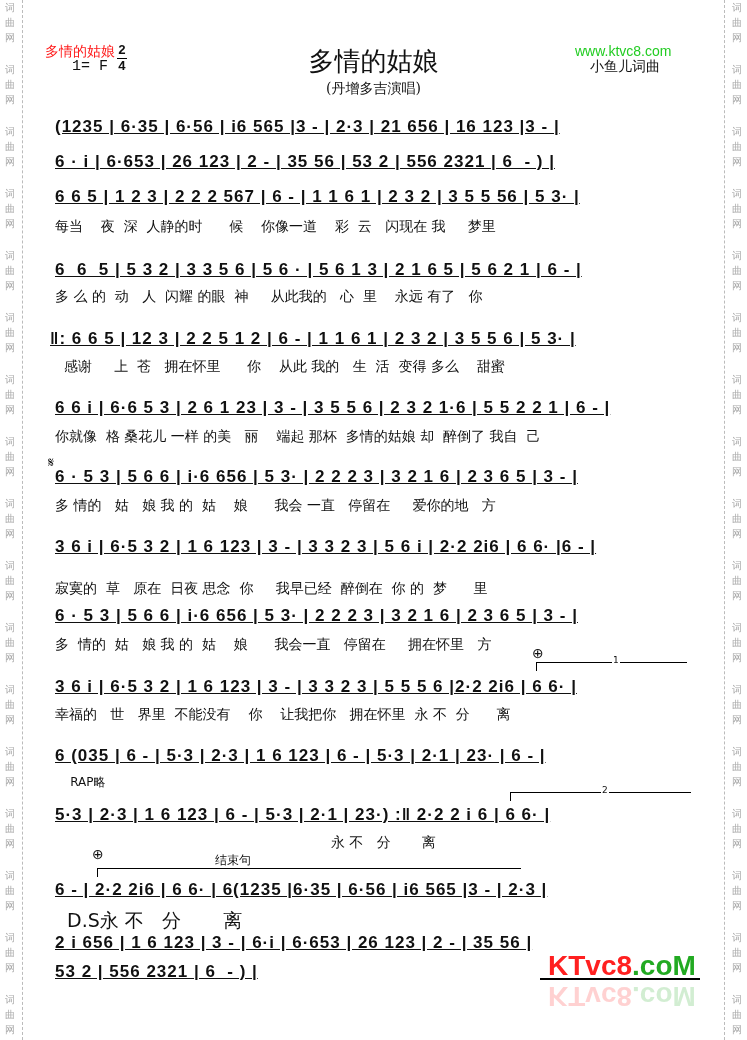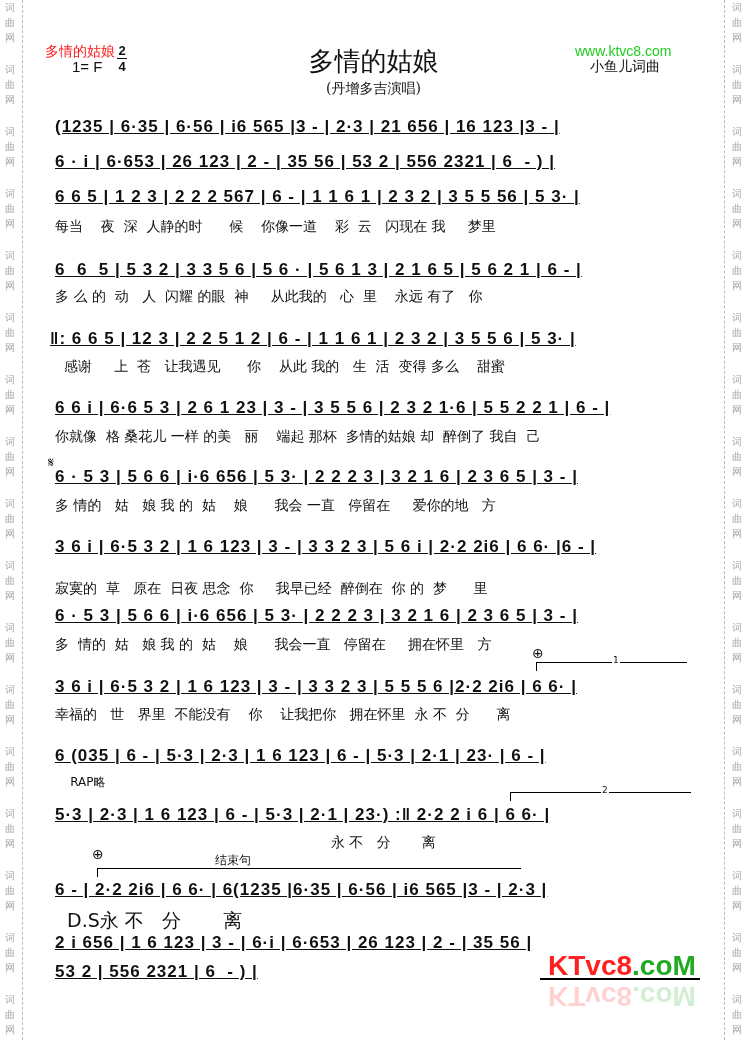--- a/index.html
+++ b/index.html
@@ -2,22 +2,22 @@
 <html><head>
 <meta charset="utf-8">
 <style>
   html,body{margin:0;padding:0;background:#fff;}
   body{width:747px;height:1040px;position:relative;overflow:hidden;font-family:"DejaVu Sans",sans-serif;color:#111;}
   .margin-strip{position:absolute;top:0;bottom:0;width:22px;}
   .margin-strip.left{left:0;border-right:1px dashed #bbb;}
   .margin-strip.right{right:0;border-left:1px dashed #bbb;}
   .wm-group{position:absolute;left:2px;width:16px;font-size:10px;line-height:15px;color:#aaa;text-align:center;}
   .ktv-red{position:absolute;left:45px;top:43px;color:#ff1a1a;font-size:14px;font-family:"DejaVu Sans",sans-serif;}
-  .key{position:absolute;left:72px;top:58px;font-size:15px;font-family:Liberation Sans, sans-serif;}
-  .timesig{position:absolute;left:117px;top:44px;font-size:13px;line-height:13px;text-align:center;font-family:Liberation Sans, sans-serif;font-weight:bold;}
+  .key{position:absolute;left:72px;top:58px;font-size:15px;font-family:Liberation Mono, monospace;}
+  .timesig{position:absolute;left:117px;top:44px;font-size:13px;line-height:13px;text-align:center;font-family:Liberation Mono, monospace;font-weight:bold;}
   .timesig .bar{display:block;border-top:1px solid #000;width:10px;margin:1px auto;}
   .title{position:absolute;left:0;right:0;top:44px;text-align:center;font-size:26px;font-family:"DejaVu Sans",sans-serif;}
   .subtitle{position:absolute;left:0;right:0;top:80px;text-align:center;font-size:14px;font-family:"DejaVu Serif",serif;}
   .ktv-green{position:absolute;left:575px;top:43px;color:#22cc22;font-size:14px;font-family:"Liberation Sans",sans-serif;}
   .composer{position:absolute;left:590px;top:58px;font-size:14px;font-family:"DejaVu Serif",serif;}
   .row{position:absolute;left:55px;right:50px;height:22px;text-decoration:underline;}
   .notes{font-family:"Liberation Sans",sans-serif;font-weight:bold;font-size:17px;white-space:pre;letter-spacing:1px;}
   .lyrics{position:absolute;left:55px;font-size:14px;white-space:pre;font-family:"DejaVu Sans",sans-serif;}
   .anno{position:absolute;font-size:12px;font-family:"DejaVu Sans",sans-serif;}
   .coda{position:absolute;font-size:14px;}
@@ -224,21 +224,21 @@
 
 <div class="row notes" style="top:152px">6 · i | 6·653 | 26 123 | 2 - | 35 56 | 53 2 | 556 2321 | 6  - ) |</div>
 
 <div class="row notes" style="top:187px">6 6 5 | 1 2 3 | 2 2 2 567 | 6 - | 1 1 6 1 | 2 3 2 | 3 5 5 56 | 5 3· |</div>
 <div class="lyrics" style="top:218px">每当    夜  深  人静的时      候    你像一道    彩  云   闪现在 我     梦里</div>
 
 <div class="row notes" style="top:260px">6  6  5 | 5 3 2 | 3 3 5 6 | 5 6 · | 5 6 1 3 | 2 1 6 5 | 5 6 2 1 | 6 - |</div>
 <div class="lyrics" style="top:288px">多 么 的  动   人  闪耀 的眼  神     从此我的   心  里    永远 有了   你</div>
 
 <div class="row notes" style="top:329px;left:50px">‖: 6 6 5 | 12 3 | 2 2 5 1 2 | 6 - | 1 1 6 1 | 2 3 2 | 3 5 5 6 | 5 3· |</div>
-<div class="lyrics" style="top:358px">  感谢     上  苍   让我遇见      你    从此 我的   生  活  变得 多么    甜蜜</div>
+<div class="lyrics" style="top:358px">  感谢     上  苍   拥在怀里      你    从此 我的   生  活  变得 多么    甜蜜</div>
 
 <div class="row notes" style="top:398px">6 6 i | 6·6 5 3 | 2 6 1 23 | 3 - | 3 5 5 6 | 2 3 2 1·6 | 5 5 2 2 1 | 6 - |</div>
 <div class="lyrics" style="top:428px">你就像  格 桑花儿 一样 的美   丽    端起 那杯  多情的姑娘 却  醉倒了 我自  己</div>
 
 <div class="anno" style="left:48px;top:454px;font-size:14px">𝄋</div>
 <div class="row notes" style="top:467px">6 · 5 3 | 5 6 6 | i·6 656 | 5 3· | 2 2 2 3 | 3 2 1 6 | 2 3 6 5 | 3 - |</div>
 <div class="lyrics" style="top:497px">多 情的   姑   娘 我 的  姑    娘      我会 一直   停留在     爱你的地   方</div>
 
 <div class="row notes" style="top:537px">3 6 i | 6·5 3 2 | 1 6 123 | 3 - | 3 3 2 3 | 5 6 i | 2·2 2i6 | 6 6· |6 - |</div>
 <div class="lyrics" style="top:580px">寂寞的  草   原在  日夜 思念  你     我早已经  醉倒在  你 的  梦      里</div>

